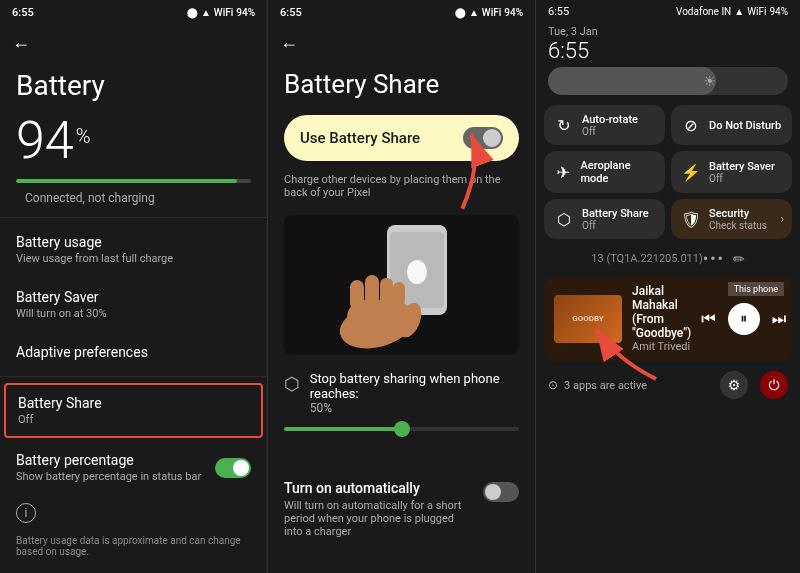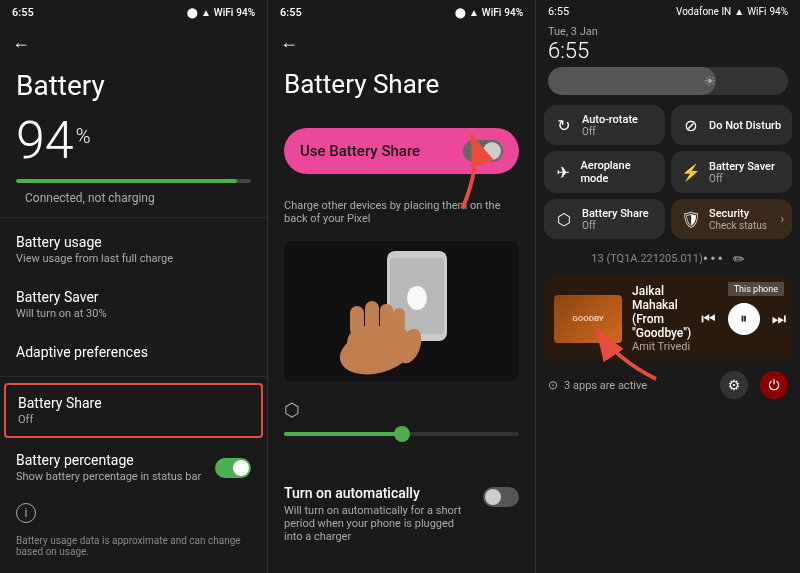--- a/index.html
+++ b/index.html
@@ -178,24 +178,24 @@
     }
 
     
     .bs-title {
       font-size: 26px;
       font-weight: 400;
       padding: 8px 16px 8px;
       color: #fff;
     }
     .use-bs-toggle {
-      background: #ec4899;
+      background: #fef9c3;
       border-radius: 50px;
       padding: 12px 16px;
-      margin: 21px 16px;
+      margin: 8px 16px;
       display: flex;
       justify-content: space-between;
       align-items: center;
     }
     .use-bs-label {
       font-size: 15px;
       color: #1a1a1a;
       font-weight: 500;
     }
     .toggle-switch {
@@ -647,20 +647,24 @@
       <rect x="61" y="62" width="12" height="24" rx="6" fill="#c17f50"></rect>
 
       <ellipse cx="78" cy="100" rx="10" ry="18" fill="#c17f50" transform="rotate(20 78 100)"></ellipse>
 
       <ellipse cx="85" cy="52" rx="10" ry="12" fill="white" opacity="0.9"></ellipse>
     </svg>
   </div>
 
   <div class="stop-sharing-row">
     <span class="stop-sharing-icon">⬡</span>
+    <div class="stop-sharing-text">
+      <div class="stop-sharing-title">Stop battery sharing when phone reaches:</div>
+      <div class="stop-sharing-value">50%</div>
+    </div>
   </div>
   <div class="slider-bar">
     <div class="slider-fill"></div>
     <div class="slider-thumb"></div>
   </div>
 
   <div class="turn-on-auto">
     <div class="turn-on-row">
       <div style="flex:1; padding-right:8px;">
         <div class="turn-on-title">Turn on automatically</div>

